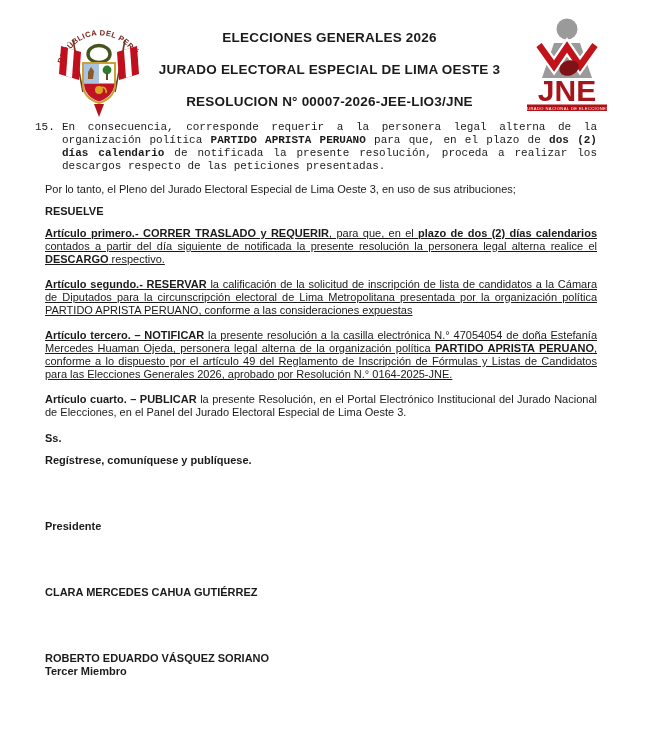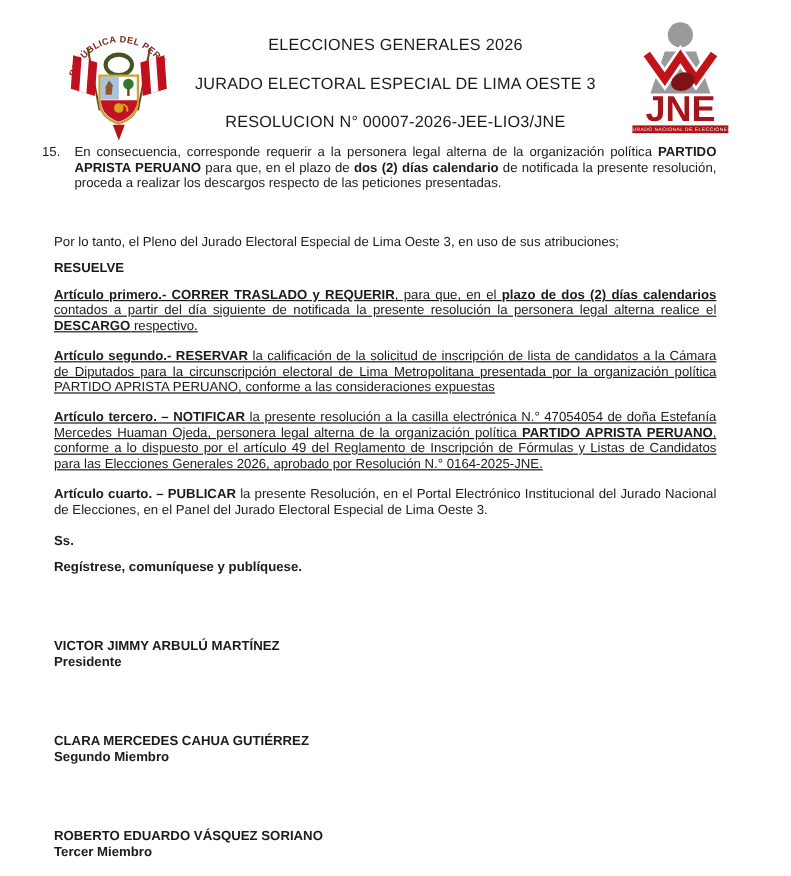--- a/index.html
+++ b/index.html
@@ -12,28 +12,28 @@
     overflow: hidden;
   }
   .page { position: absolute; inset: 0; background: #ffffff; }
 
   
   .doc-header { position: absolute; top: 0; left: 0; width: 659px; height: 121px; }
   .logo-left  { position: absolute; left: 57px;  top: 14px; width: 84px; height: 104px; }
   .logo-right { position: absolute; left: 521px; top: 16px; width: 92px; height: 98px; }
   .titles { position: absolute; left: 140px; right: 140px; top: 31px; text-align: center; }
   .title {
-    font-weight: normal; font-size: 13.5px; line-height: 14px;
+    font-weight: bold; font-size: 13.5px; line-height: 14px;
     margin-bottom: 18px; letter-spacing: 0.2px; white-space: nowrap;
   }
 
   
   .doc-body { position: absolute; top: 121px; left: 45px; width: 552px; }
   .para { font-size: 11px; line-height: 13px; text-align: justify; margin-bottom: 9px; }
-  .k-item { display: flex; margin-bottom: 36px; }
+  .k-item { display: flex; margin-bottom: 10px; font-family: Liberation Mono, monospace; }
   .item-number { flex: none; width: 27px; margin-left: -10px; text-align: left; }
   .item-text { flex: 1; text-align: justify; }
   .k-article { margin-bottom: 12px; text-decoration: underline; }
   .k-article-last { margin-bottom: 13px; }
   .k-heading, .k-closing { font-weight: bold; }
   .b { font-weight: bold; }
 
   
   .sig-block { margin-top: 53px; }
   .sig-name, .sig-role { font-weight: bold; font-size: 11px; line-height: 13px; }
@@ -115,26 +115,24 @@
       </div>
       <div class="para k-para"><span>Por lo tanto, el Pleno del Jurado Electoral Especial de Lima Oeste 3, en uso de sus atribuciones;</span></div>
       <div class="para k-heading"><span class="b">RESUELVE</span></div>
       <div class="para k-article"><span class="b">Artículo primero.- CORRER TRASLADO y REQUERIR</span><span>, para que, en el </span><span class="b">plazo de dos (2) días calendarios</span><span> contados a partir del día siguiente de notificada la presente resolución la personera legal alterna realice el </span><span class="b">DESCARGO</span><span> respectivo.</span></div>
       <div class="para k-article"><span class="b">Artículo segundo.- RESERVAR</span><span> la calificación de la solicitud de inscripción de lista de candidatos a la Cámara de Diputados para la circunscripción electoral de Lima Metropolitana presentada por la organización política PARTIDO APRISTA PERUANO, conforme a las consideraciones expuestas</span></div>
       <div class="para k-article"><span class="b">Artículo tercero. – NOTIFICAR</span><span> la presente resolución a la casilla electrónica N.° 47054054 de doña Estefanía Mercedes Huaman Ojeda, personera legal alterna de la organización política </span><span class="b">PARTIDO APRISTA PERUANO</span><span>, conforme a lo dispuesto por el artículo 49 del Reglamento de Inscripción de Fórmulas y Listas de Candidatos para las Elecciones Generales 2026, aprobado por Resolución N.° 0164-2025-JNE.</span></div>
       <div class="para k-article-last"><span class="b">Artículo cuarto. – PUBLICAR</span><span> la presente Resolución, en el Portal Electrónico Institucional del Jurado Nacional de Elecciones, en el Panel del Jurado Electoral Especial de Lima Oeste 3.</span></div>
       <div class="para k-closing"><span class="b">Ss.</span></div>
       <div class="para k-closing"><span class="b">Regístrese, comuníquese y publíquese.</span></div>
       <div class="sig-block">
-        <div class="sig-name">VICTOR JIMMY ARBULÚ MARTÍNEZ</div>
         <div class="sig-role">Presidente</div>
       </div>
       <div class="sig-block">
         <div class="sig-name">CLARA MERCEDES CAHUA GUTIÉRREZ</div>
-        <div class="sig-role">Segundo Miembro</div>
       </div>
       <div class="sig-block">
         <div class="sig-name">ROBERTO EDUARDO VÁSQUEZ SORIANO</div>
         <div class="sig-role">Tercer Miembro</div>
       </div>
     </main>
 
 </div>
 
 </body></html>

